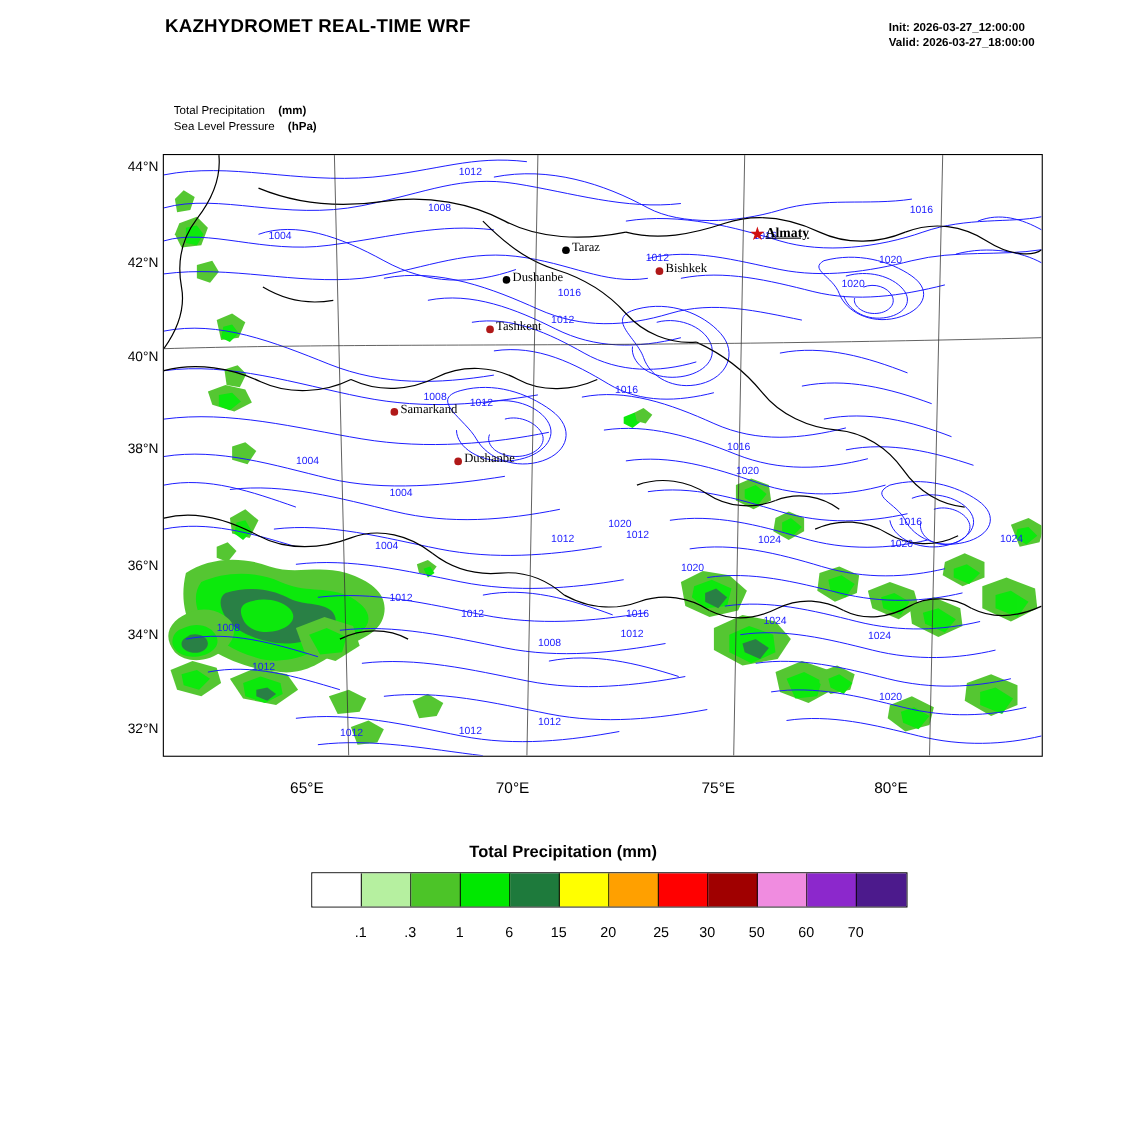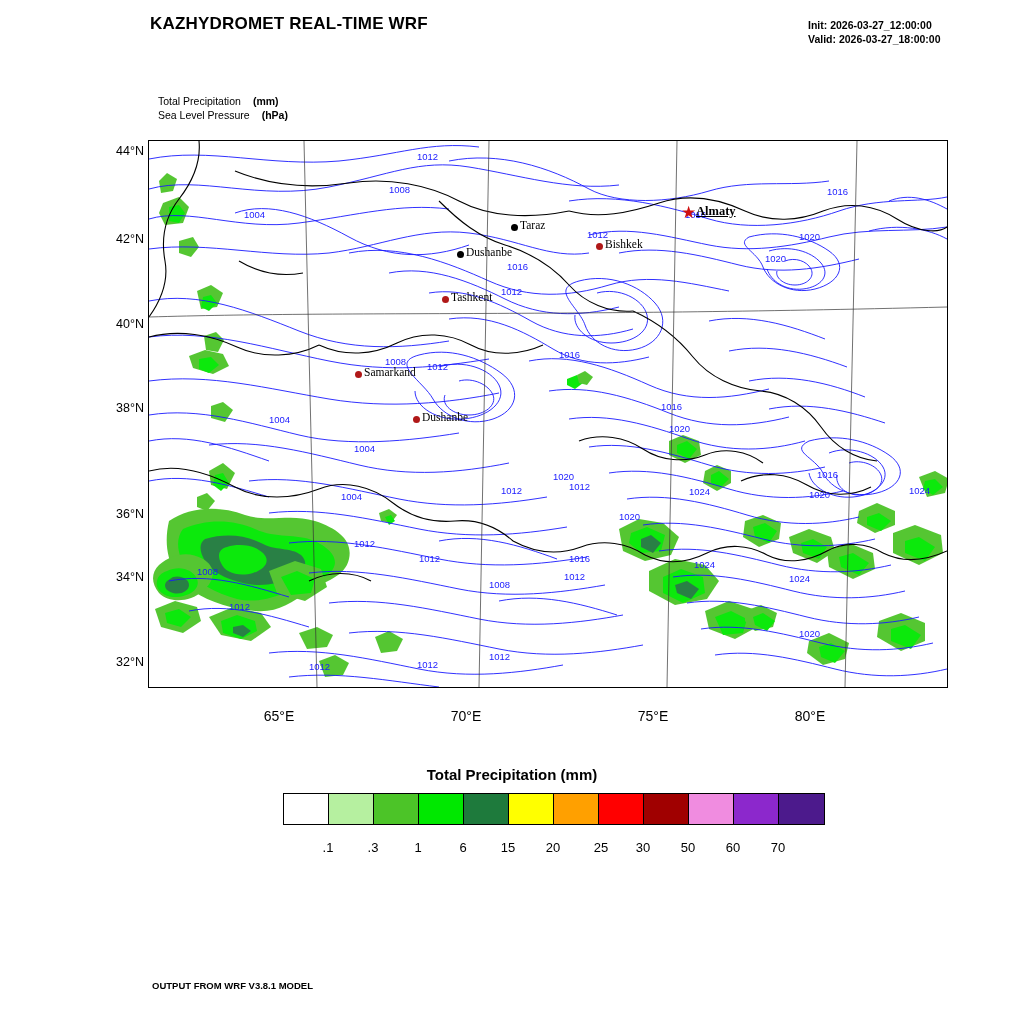--- a/index.html
+++ b/index.html
@@ -417,14 +417,13 @@
     <div class="tk" style="left: 205px;">15</div>
     <div class="tk" style="left: 250px;">20</div>
     <div class="tk" style="left: 298px;">25</div>
     <div class="tk" style="left: 340px;">30</div>
     <div class="tk" style="left: 385px;">50</div>
     <div class="tk" style="left: 430px;">60</div>
     <div class="tk" style="left: 475px;">70</div>
   </div>
 
 <div class="abs" id="footer">
-  <div>OUTPUT FROM WRF V3.8.1 MODEL</div>
 </div>
 
 </body></html>

